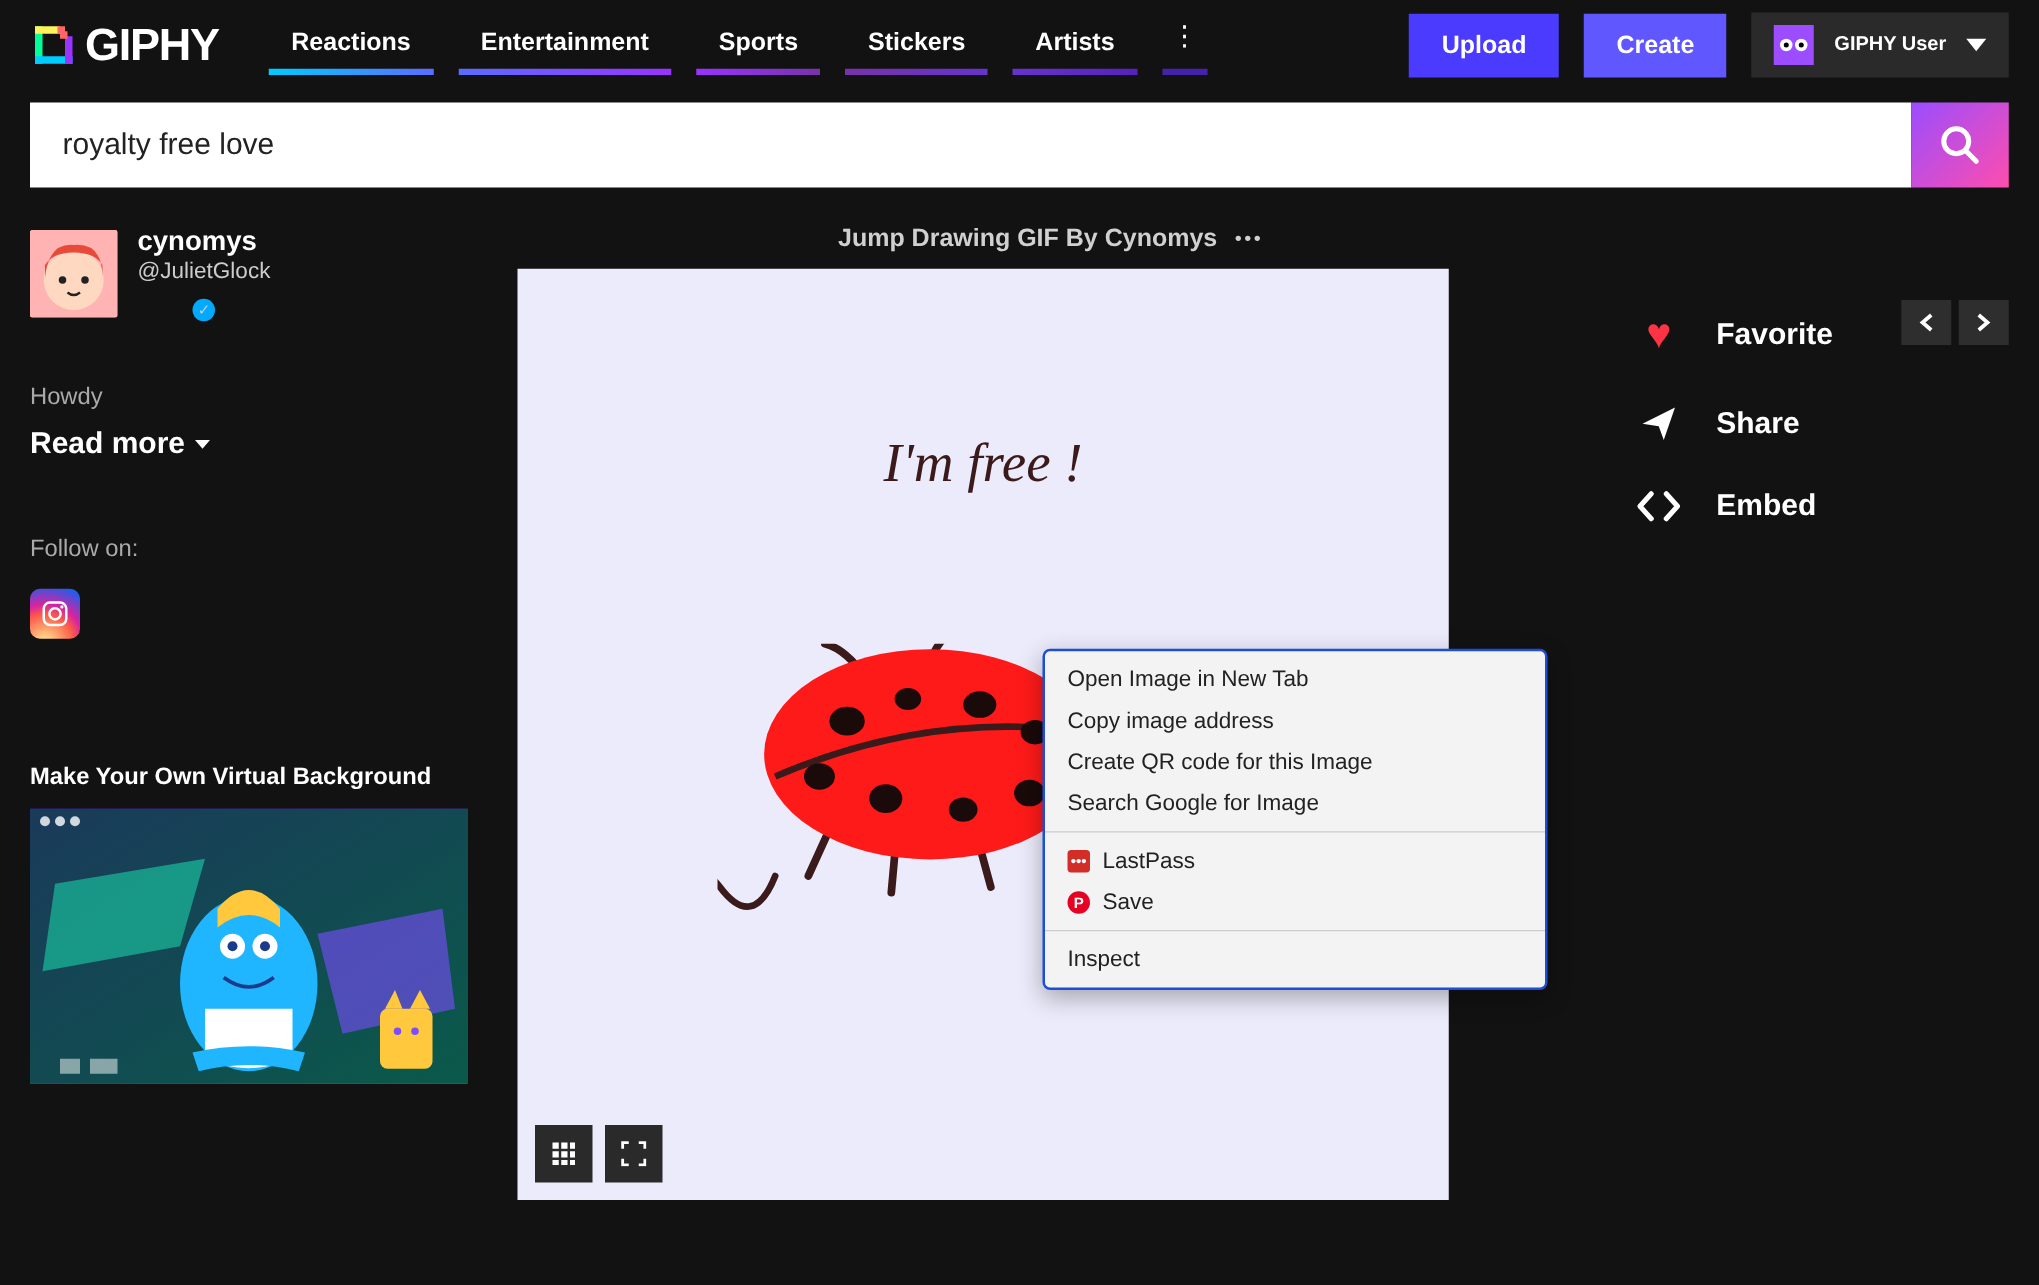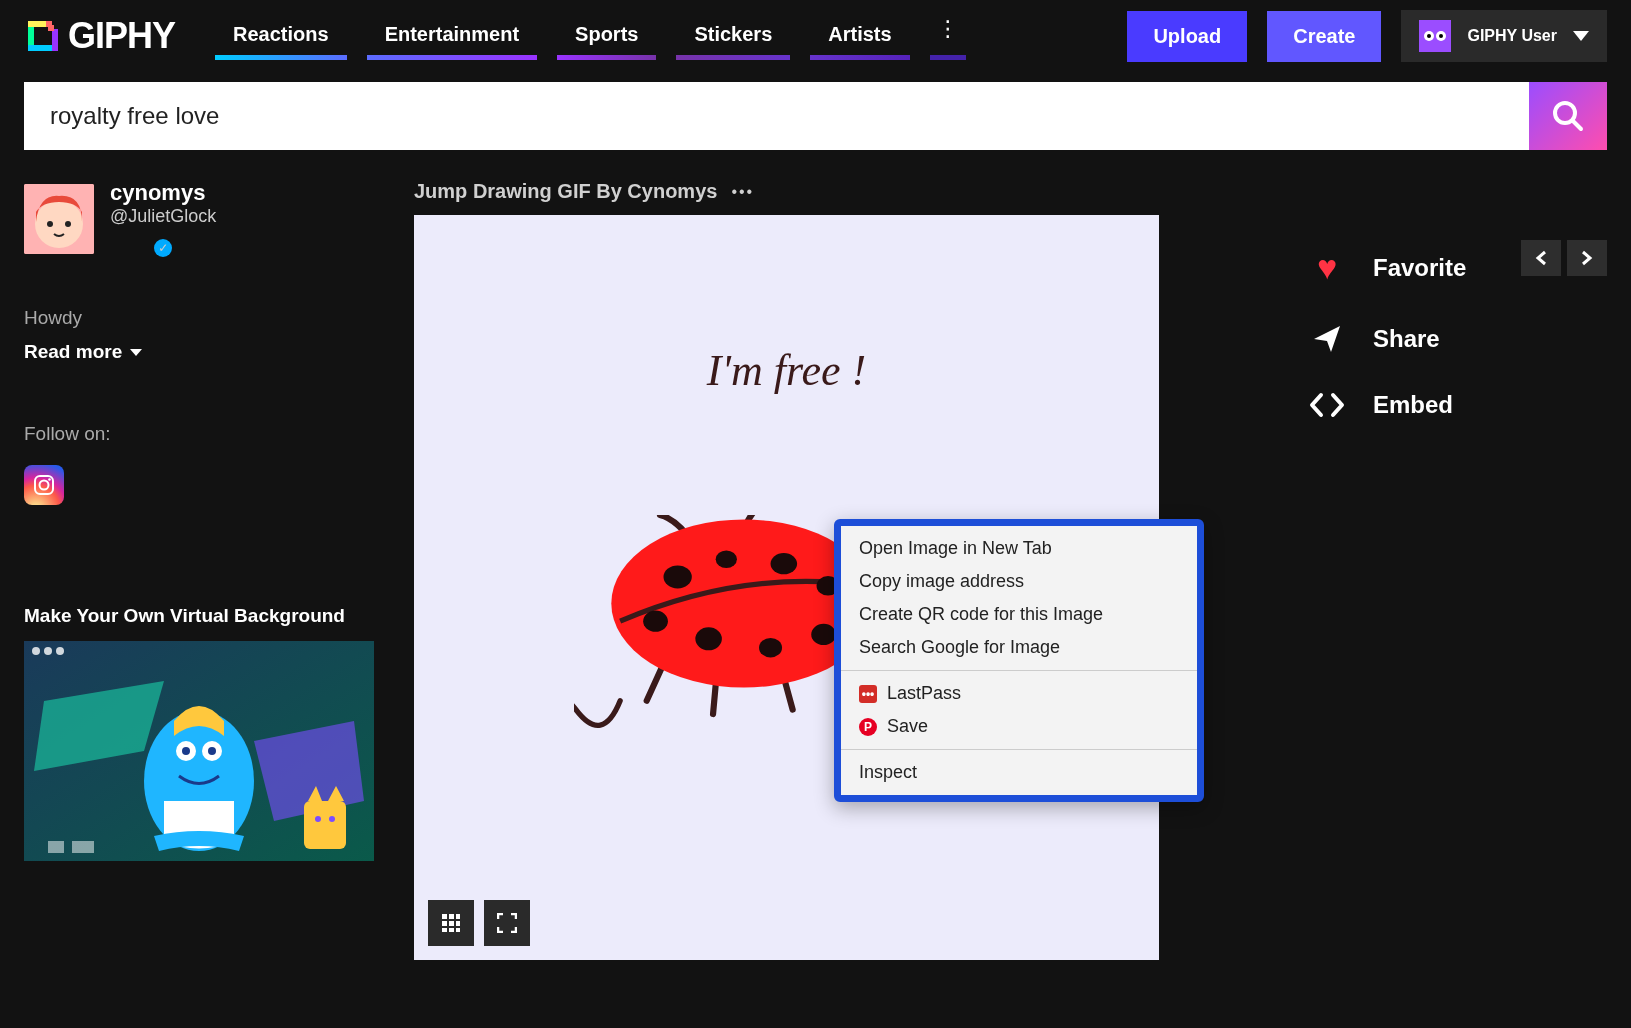--- a/index.html
+++ b/index.html
@@ -43,53 +43,53 @@
   .actions { width: 300px; padding-top: 50px; }
   
   
   .profile { display: flex; gap: 16px; align-items: center; }
   .profile-avatar { width: 70px; height: 70px; background: #ffb3b3; border-radius: 2px; position:relative; overflow:hidden;}
   .profile-info .display-name { font-size: 22px; font-weight: 800; }
   .profile-info .handle { font-size: 18px; color: #ccc; display: flex; align-items: center; gap: 12px; flex-direction: column; }
   .verified { width: 18px; height: 18px; background: #00aaff; border-radius: 50%; display:flex;align-items:center;justify-content:center;font-size:12px;}
   
   .bio-greet { margin-top: 50px; color: #aaa; font-size: 19px; }
-  .read-more { margin-top: 12px; font-size: 19px; font-weight: 700; display: flex; align-items: center; gap: 8px; cursor: pointer; }
+  .read-more { margin-top: 12px; font-size: 24px; font-weight: 700; display: flex; align-items: center; gap: 8px; cursor: pointer; }
   .read-more .chev { width:0;height:0;border-left:6px solid transparent;border-right:6px solid transparent;border-top:7px solid #fff;}
   
   .follow-label { margin-top: 60px; color: #aaa; font-size: 19px; }
   .social-icon { margin-top: 20px; width: 40px; height: 40px; background: radial-gradient(circle at 30% 110%,#fdf497 0%,#fd5949 45%,#d6249f 60%,#285aeb 90%); border-radius: 8px; display:flex;align-items:center;justify-content:center;}
   
   .promo-label { margin-top: 100px; font-size: 19px; font-weight: 700; }
   .promo-card { margin-top: 14px; width: 350px; height: 220px; background: linear-gradient(135deg,#4b2bff,#7b4dff); position: relative; overflow: hidden; }
   .promo-dots { position:absolute; top:6px; left:8px; display:flex; gap:4px;}
   .promo-dots span{width:8px;height:8px;border-radius:50%;background:#fff;opacity:.8;}
   .learn-more { width: 350px; background: #2a2a2a; text-align: center; padding: 14px 0; font-size: 19px; font-weight: 700; cursor: pointer; }
   
   
-  .gif-title-row { display: flex; align-items: center; gap: 14px; margin-bottom: 12px;}
+  .gif-title-row { display: flex; align-items: center; gap: 14px; margin-bottom: 12px; justify-content: center;}
   .gif-title { font-size: 20px; font-weight: 700; color: #d0d0d0; }
   .dots-h { color: #d0d0d0; letter-spacing: 2px; cursor: pointer; }
   
   .gif-viewer { width: 745px; height: 745px; background: #ecebfb; position: relative; }
   .ladybug-text { position:absolute; top:130px; left:50%; transform:translateX(-50%); font-family: "Comic Sans MS", cursive; font-size:44px; color:#3a1a1a; font-style:italic;}
   .ladybug-body { position:absolute; left:160px; top:300px; width:340px; height:230px; }
   .gif-controls { position: absolute; bottom: 14px; left: 14px; display: flex; gap: 10px; }
   .gif-ctrl { width: 46px; height: 46px; background: #2a2a2a; display: flex; align-items: center; justify-content: center; cursor: pointer; }
   
   
   .nav-arrows { position:absolute; top:0; right:24px; display:flex; gap:6px;}
   .arrow-btn { width:40px; height:36px; background:#2e2e2e; display:flex;align-items:center;justify-content:center;cursor:pointer;}
   .action-item { display: flex; align-items: center; gap: 26px; padding: 18px 0; cursor: pointer; }
   .action-icon { width: 40px; display: flex; justify-content: center; }
   .action-label { font-size: 24px; font-weight: 800; }
   .heart { color:#ff3344; font-size:34px;}
   
   
-  .context-menu { position: absolute; left: 834px; top:519px; width: 370px; background: #f3f3f3; border: 7px solid #1d4ed8; border-radius: 6px; box-shadow: 0 6px 20px rgba(0,0,0,.3); color: #222; font-size: 18px; padding: 6px 0; font-family: -apple-system, BlinkMacSystemFont, sans-serif;}
+  .context-menu { position: absolute; left: 834px; top:519px; width: 404px; background: #f3f3f3; border: 2px solid #1d4ed8; border-radius: 6px; box-shadow: 0 6px 20px rgba(0,0,0,.3); color: #222; font-size: 18px; padding: 6px 0; font-family: -apple-system, BlinkMacSystemFont, sans-serif;}
   .ctx-item { padding: 6px 18px; cursor: default; display:flex; align-items:center; gap:10px;}
   .ctx-item.selected { background: #2e6ff2; color: #fff; }
   .ctx-divider { height: 1px; background: #ccc; margin: 6px 0; }
   .ctx-icon { width:18px; height:18px; display:inline-flex; align-items:center; justify-content:center; border-radius:3px; font-size:12px; font-weight:700;}
   .ctx-icon.lp { background:#d32d27; color:#fff;}
   .ctx-icon.pin { background:#e60023; color:#fff; border-radius:50%;}
 </style>
 </head>
 <body>
 

